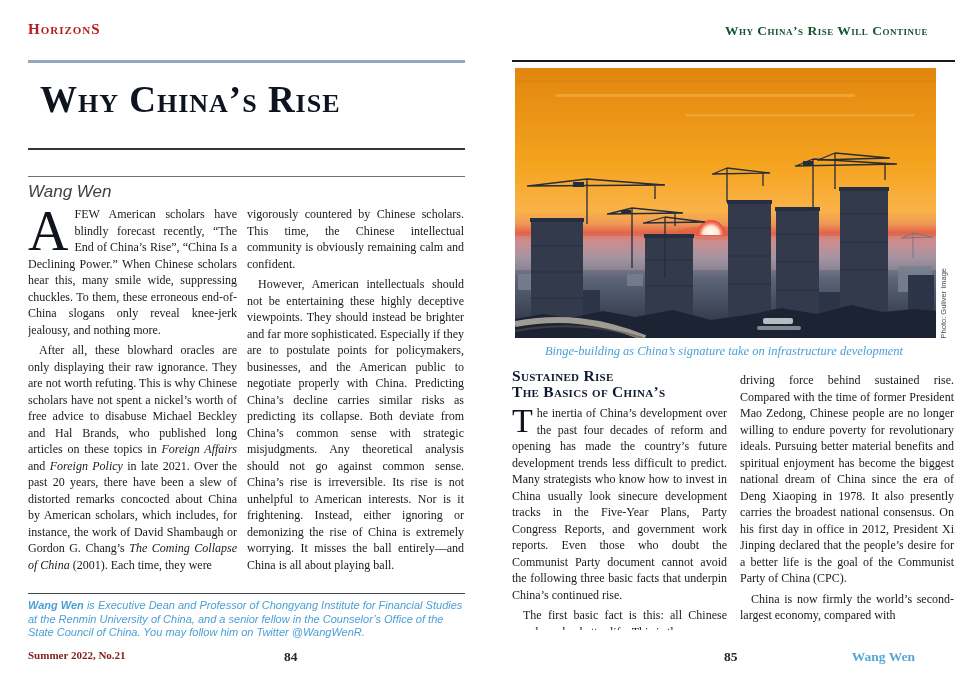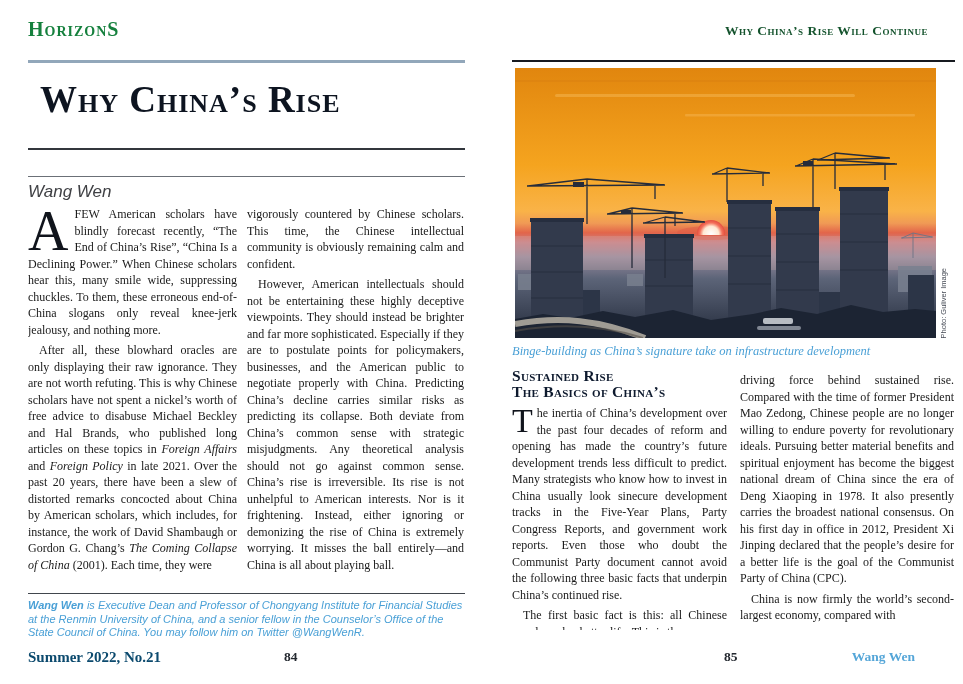--- a/index.html
+++ b/index.html
@@ -4,22 +4,22 @@
 <style>
   html,body{margin:0;padding:0;}
   body{
     width:963px;height:684px;position:relative;background:#ffffff;
     font-family:"Liberation Serif",serif;overflow:hidden;color:#1a1a1a;
   }
   .abs{position:absolute;}
 
   
   #masthead{
-    left:28px;top:20px;font-weight:700;font-size:20px;line-height:18px;
-    font-variant:small-caps;letter-spacing:1px;color:#15803d;
+    left:28px;top:20px;font-weight:700;font-size:15px;line-height:18px;
+    font-variant:small-caps;letter-spacing:1px;color:#b91c1c;
   }
   #rule-blue{left:28px;top:60px;width:437px;height:3px;background:#92a7ba;}
   #title{
     left:28px;top:69px;width:437px;font-weight:700;font-variant:small-caps;
     font-size:37px;line-height:38px;letter-spacing:1px;color:#0d1420;
   }
   #title span{display:block;}
   #rule-dark{left:28px;top:148px;width:437px;height:2px;background:#32363c;}
   #rule-thin{left:28px;top:176px;width:437px;height:1px;background:#6b7077;}
   #author{
@@ -41,41 +41,41 @@
   .dropcap{float:left;font-weight:400;color:#10141c;}
   .dc-a{font-size:56px;line-height:45px;padding:3px 6px 0 0;}
   .dc-t{font-size:34px;line-height:27px;padding:2px 4px 0 0;}
 
   #bio-rule{left:28px;top:593px;width:437px;height:1px;background:#41464d;}
   #bio{
     left:28px;top:599px;width:437px;font-family:"Liberation Sans",sans-serif;
     font-style:italic;font-size:11px;line-height:13.5px;color:#4aa0d6;text-align:left;
   }
   #bio .bio-name{font-weight:700;}
-  #footer-issue{left:28px;top:649px;font-weight:700;font-size:15px;color:#0c4a6e;}
+  #footer-issue{left:28px;top:649px;font-weight:700;font-size:11px;color:#7f1d1d;}
   #footer-84{left:284px;top:649px;font-weight:700;font-size:13.5px;color:#23282f;}
 
   
   #running-head{
     right:35px;top:23px;text-align:right;font-weight:700;font-variant:small-caps;
     font-size:13.5px;letter-spacing:0.5px;color:#14532d;
   }
   #rule-top-right{left:512px;top:60px;width:443px;height:2px;background:#171a20;}
   #photo{left:515px;top:68px;width:421px;height:270px;}
   #photo svg{display:block;width:100%;height:100%;}
   #photo-credit{
     left:937px;top:68px;width:12px;height:270px;display:flex;
     align-items:flex-end;justify-content:center;
   }
   #photo-credit span{
     writing-mode:vertical-rl;transform:rotate(180deg);white-space:nowrap;
     font-family:"Liberation Sans",sans-serif;font-size:7.5px;color:#454a55;
   }
   #caption{
-    left:512px;top:344px;width:424px;font-style:italic;
+    left:512px;top:344px;width:424px;text-align:center;font-style:italic;
     font-size:12.5px;color:#4aa0d6;
   }
   #rcol1{left:512px;top:368px;width:215px;height:262px;}
   #rcol2{left:740px;top:372px;width:214px;height:262px;}
   #section-heading{
     font-weight:700;font-variant:small-caps;font-size:15.5px;line-height:15.5px;
     letter-spacing:0.3px;color:#0e1a2e;margin:0 0 6px 0;text-align:left;
   }
   #section-heading span{display:block;}
   #footer-85{left:724px;top:649px;font-weight:700;font-size:13.5px;color:#23282f;}

